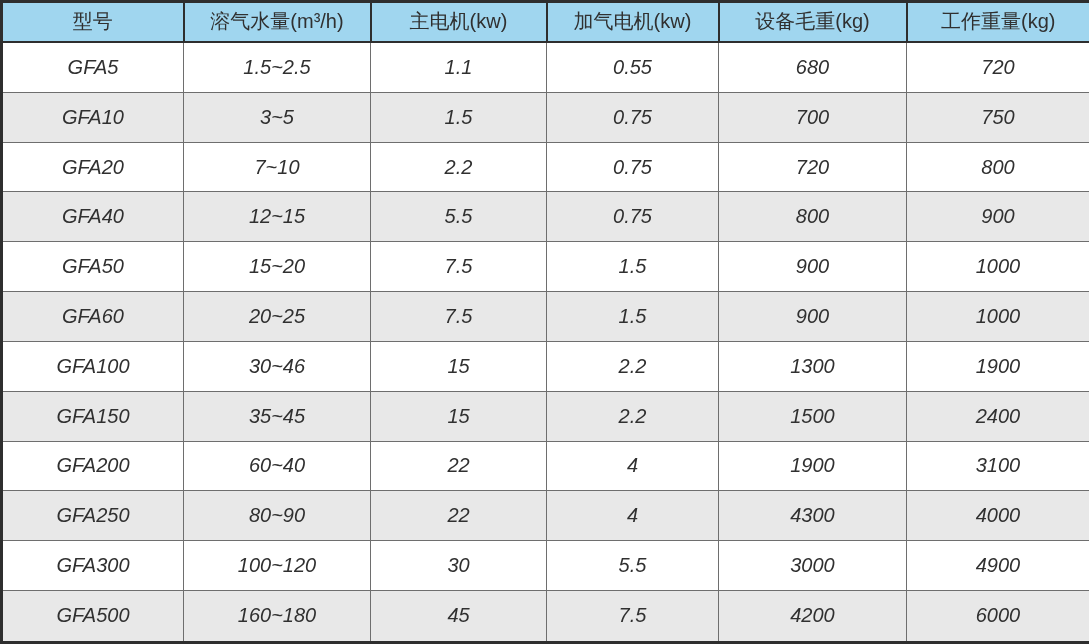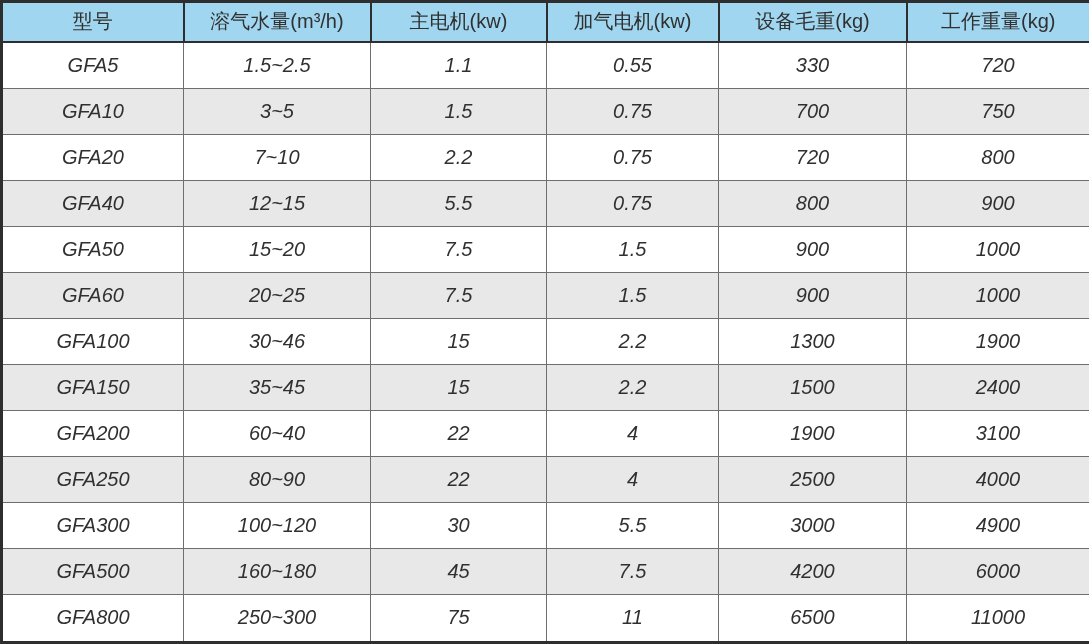--- a/index.html
+++ b/index.html
@@ -68,21 +68,21 @@
       <th>设备毛重(kg)</th>
       <th>工作重量(kg)</th>
     </tr>
   </thead>
   <tbody>
       <tr>
         <td>GFA5</td>
         <td>1.5~2.5</td>
         <td>1.1</td>
         <td>0.55</td>
-        <td>330</td>
+        <td>680</td>
         <td>720</td>
       </tr>
       <tr>
         <td>GFA10</td>
         <td>3~5</td>
         <td>1.5</td>
         <td>0.75</td>
         <td>700</td>
         <td>750</td>
       </tr>
@@ -140,41 +140,33 @@
         <td>22</td>
         <td>4</td>
         <td>1900</td>
         <td>3100</td>
       </tr>
       <tr>
         <td>GFA250</td>
         <td>80~90</td>
         <td>22</td>
         <td>4</td>
-        <td>2500</td>
+        <td>4300</td>
         <td>4000</td>
       </tr>
       <tr>
         <td>GFA300</td>
         <td>100~120</td>
         <td>30</td>
         <td>5.5</td>
         <td>3000</td>
         <td>4900</td>
       </tr>
       <tr>
         <td>GFA500</td>
         <td>160~180</td>
         <td>45</td>
         <td>7.5</td>
         <td>4200</td>
         <td>6000</td>
       </tr>
-      <tr>
-        <td>GFA800</td>
-        <td>250~300</td>
-        <td>75</td>
-        <td>11</td>
-        <td>6500</td>
-        <td>11000</td>
-      </tr>
     </tbody>
 </table>
 
 </body></html>

